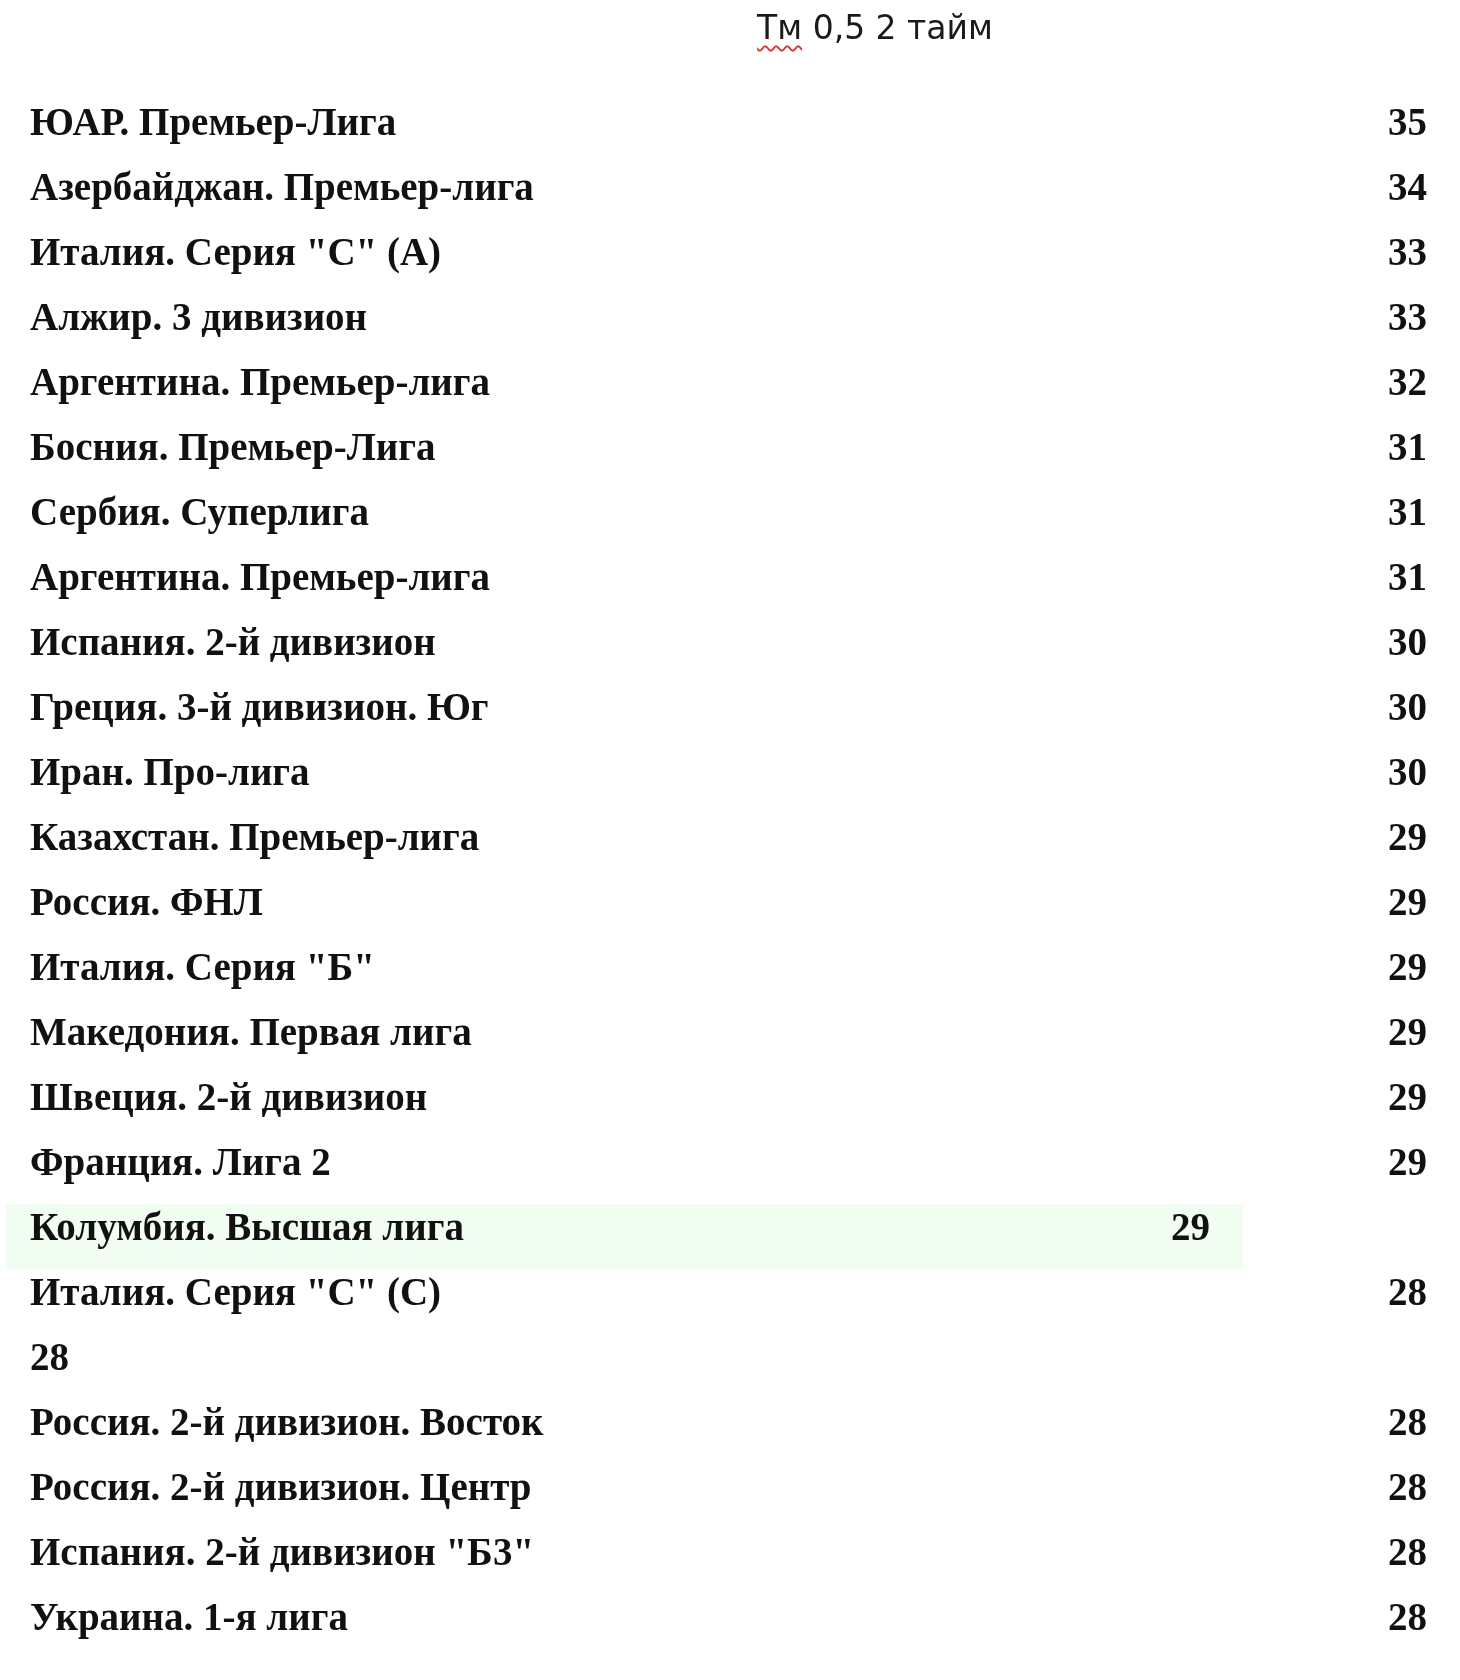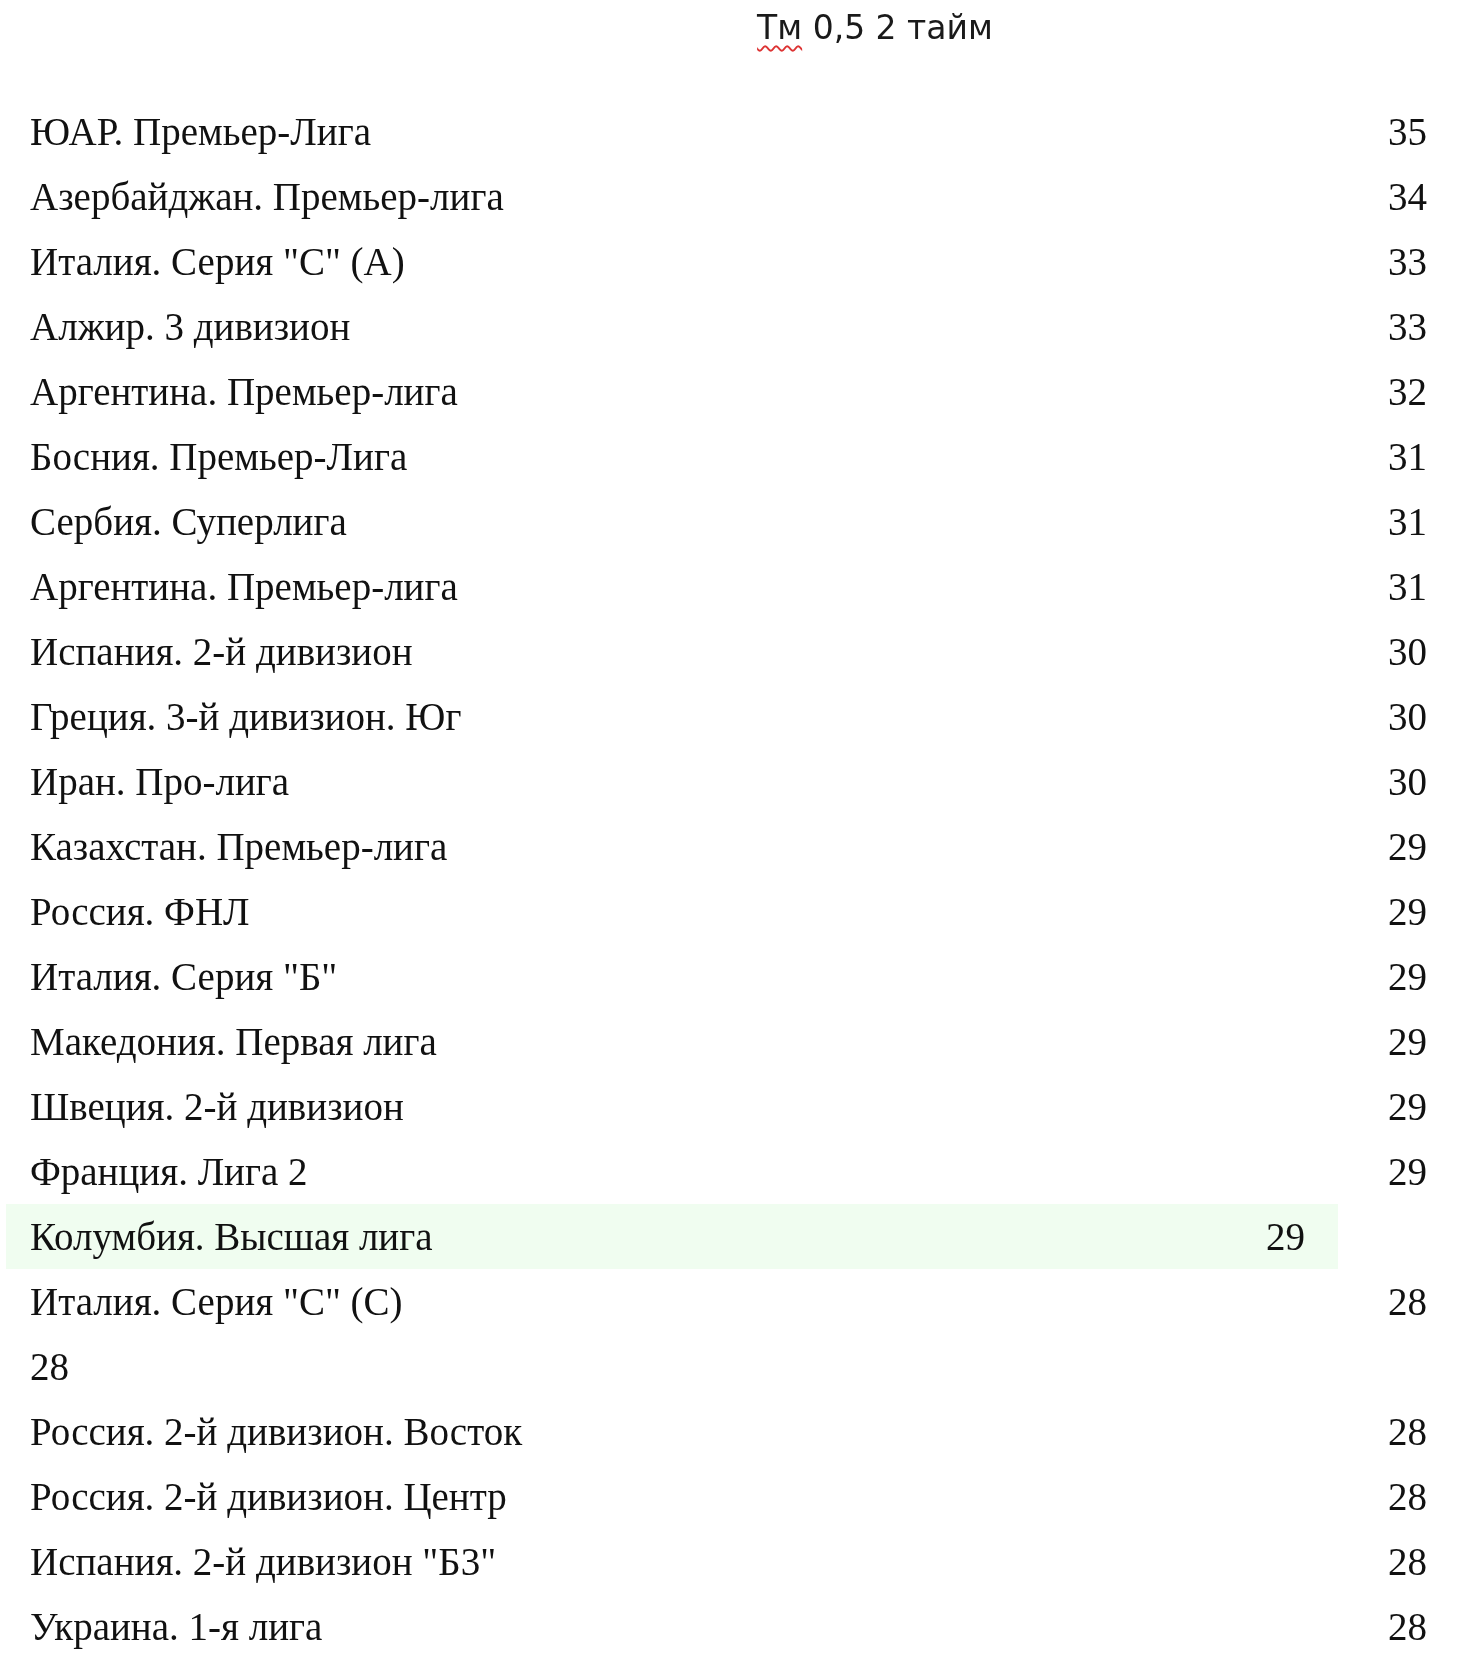--- a/index.html
+++ b/index.html
@@ -4,25 +4,25 @@
 <style>
   html, body { margin: 0; padding: 0; background: #ffffff; }
   body { width: 1460px; height: 1680px; position: relative; overflow: hidden; }
   .title {
     position: absolute; top: 8px; left: 0; width: 1750px; text-align: center;
     font-family: "DejaVu Sans", sans-serif; font-size: 33px; color: #1a1a1a;
   }
   .title .sp { text-decoration: underline wavy #d33; text-underline-offset: 6px; text-decoration-thickness: 2px; }
   .rows { position: absolute; top: 99px; left: 0; width: 1460px; }
   .row {
-    height: 65px; display: flex; align-items: center; justify-content: space-between;
+    height: 65px; display: flex; justify-content: space-between;
     padding: 0 33px 0 30px; box-sizing: border-box;
-    font-family: "Liberation Serif", serif; font-size: 39px; color: #111;
+    font-family: "Liberation Serif", serif; font-size: 39px; color: #111; font-weight: bold;
   }
-  .row.hl { background: #f0fdf0; margin-left: 6px; padding-left: 24px; width: 1332px; }
+  .row.hl { background: #f0fdf0; margin-left: 6px; padding-left: 24px; width: 1237px; }
 </style>
 </head>
 <body>
 
 <div class="title"><span class="sp">Тм</span><span> 0,5 2 тайм</span></div>
 
 <div class="rows" id="rows">
     <div class="row">
       <span>ЮАР. Премьер-Лига</span>
       <span>35</span>

